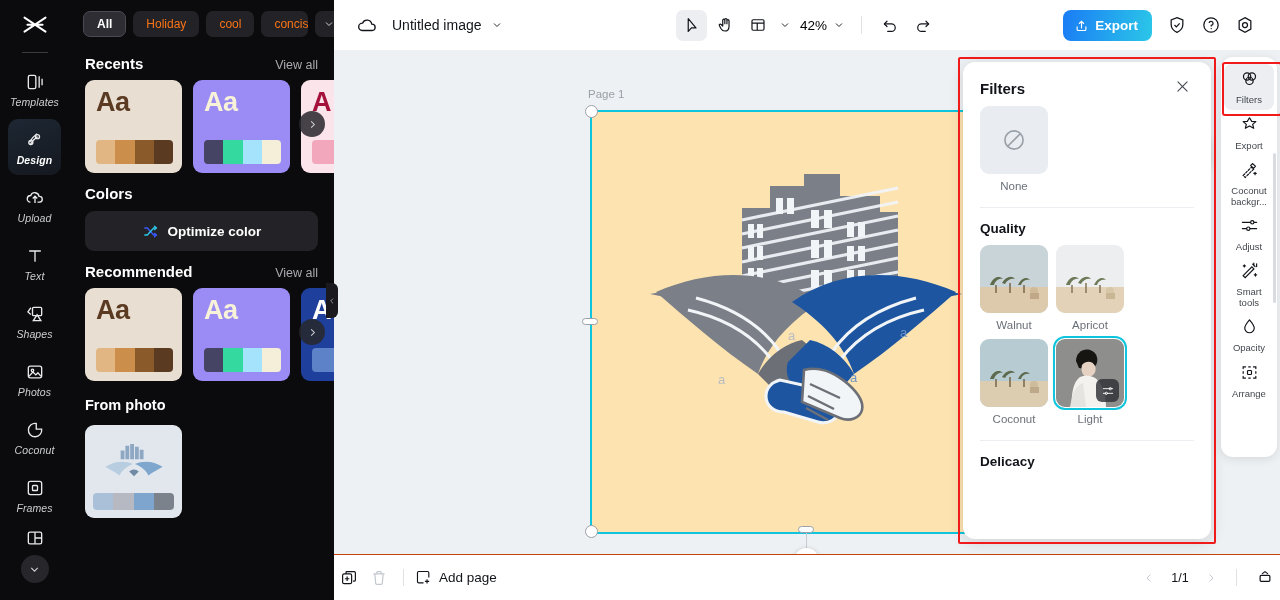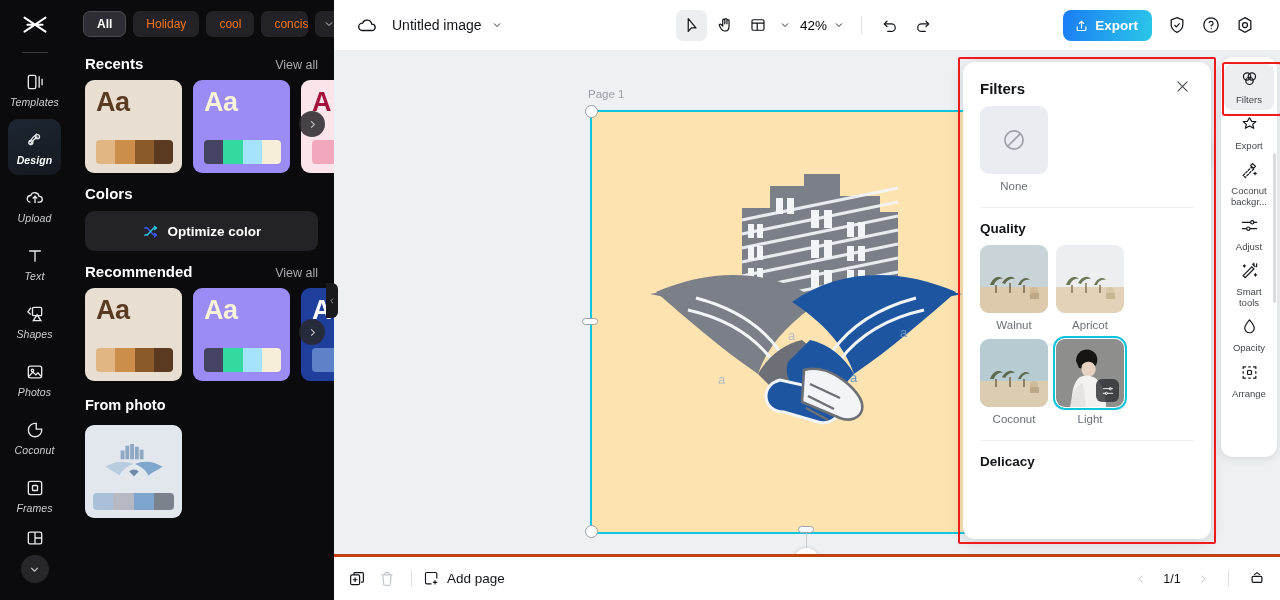--- a/index.html
+++ b/index.html
@@ -152,21 +152,21 @@
   .float-tb .fi { width: 26px;height:26px;display:flex;align-items:center;justify-content:center;cursor:pointer;}
   .float-tb .fi svg { width: 17px; height: 17px; stroke:#12141a;fill:none;stroke-width:1.6;}
   .h-scroll {
     position:absolute; left: 272px; bottom: 6px; width: 405px; height: 5px;
     background:#c3c8ce; border-radius: 3px; cursor:pointer; z-index: 9;
   }
 
   
   .bottombar {
     position:absolute; left: 334px; top: 554px; width: 946px; height: 46px;
-    background:#fff; border-top:3px solid #c2410c; display:flex;align-items:center;padding:0 8px; z-index:14;
+    background:#fff; border-top:1px solid #c2410c; display:flex;align-items:center;padding:0 0; z-index:14;
   }
   .bb-ic { width: 30px;height:30px;display:flex;align-items:center;justify-content:center;cursor:pointer;}
   .bb-ic svg { width:18px;height:18px;stroke:#12141a;fill:none;stroke-width:1.6;}
   .bb-ic.dim svg { stroke:#c3c8ce; }
   .bb-sep { width:1px;height:17px;background:#dfe1e5;margin:0 9px; }
   .bb-add { display:flex;align-items:center;gap:7px;cursor:pointer; margin-left:2px;}
   .bb-add span { font-size:13.5px;color:#12141a; }
   .bb-add svg { width:17px;height:17px;stroke:#12141a;fill:none;stroke-width:1.6;}
   .bb-right { margin-left:auto; display:flex;align-items:center;gap:4px; }
   .bb-page { font-size:12.5px;color:#12141a;min-width:30px;text-align:center;}

